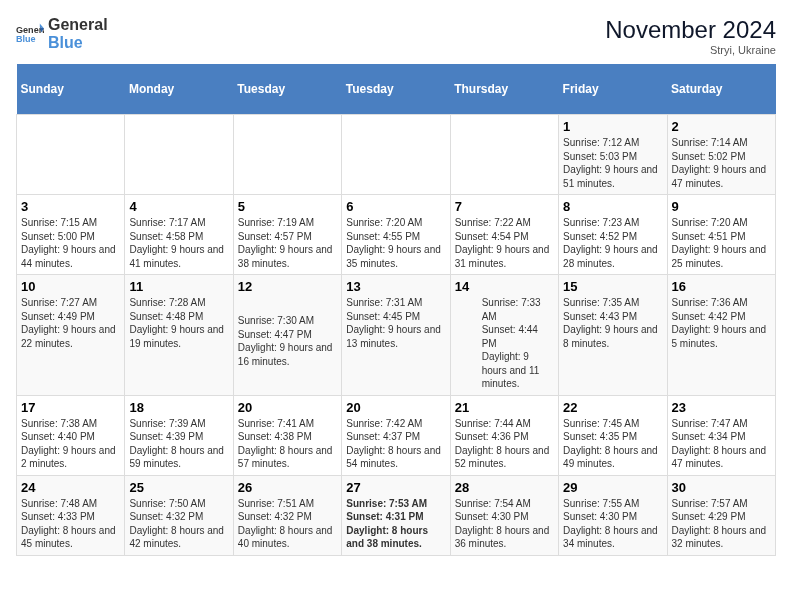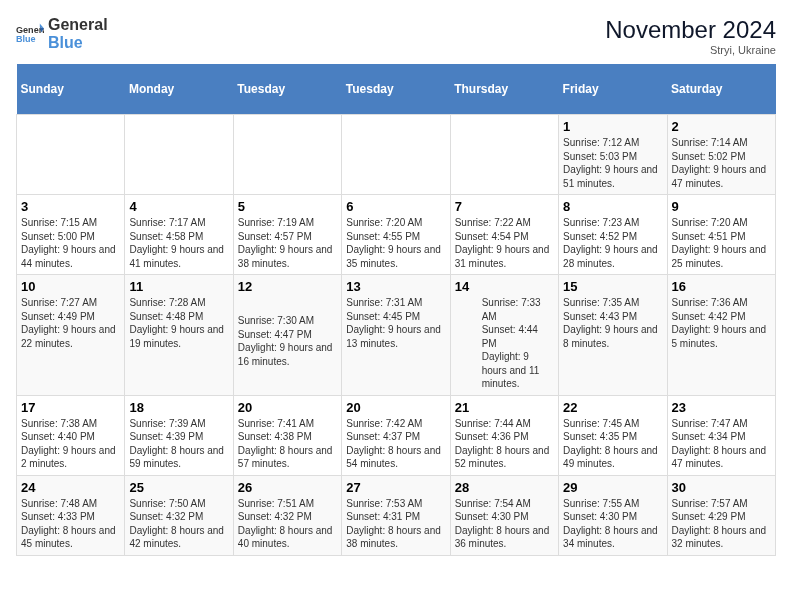--- a/index.html
+++ b/index.html
@@ -276,21 +276,21 @@
 Daylight: 8 hours and 42 minutes.</div>
         </td>
         <td>
           <span class="day-number">26</span>
           <div class="day-info" style="white-space: pre-line;">Sunrise: 7:51 AM
 Sunset: 4:32 PM
 Daylight: 8 hours and 40 minutes.</div>
         </td>
         <td>
           <span class="day-number">27</span>
-          <div class="day-info" style="white-space: pre-line;">Sunrise: 7:53 AM
+          <div class="day-info" style="white-space: pre-line; font-weight: bold;">Sunrise: 7:53 AM
 Sunset: 4:31 PM
 Daylight: 8 hours and 38 minutes.</div>
         </td>
         <td>
           <span class="day-number">28</span>
           <div class="day-info" style="white-space: pre-line;">Sunrise: 7:54 AM
 Sunset: 4:30 PM
 Daylight: 8 hours and 36 minutes.</div>
         </td>
         <td>

